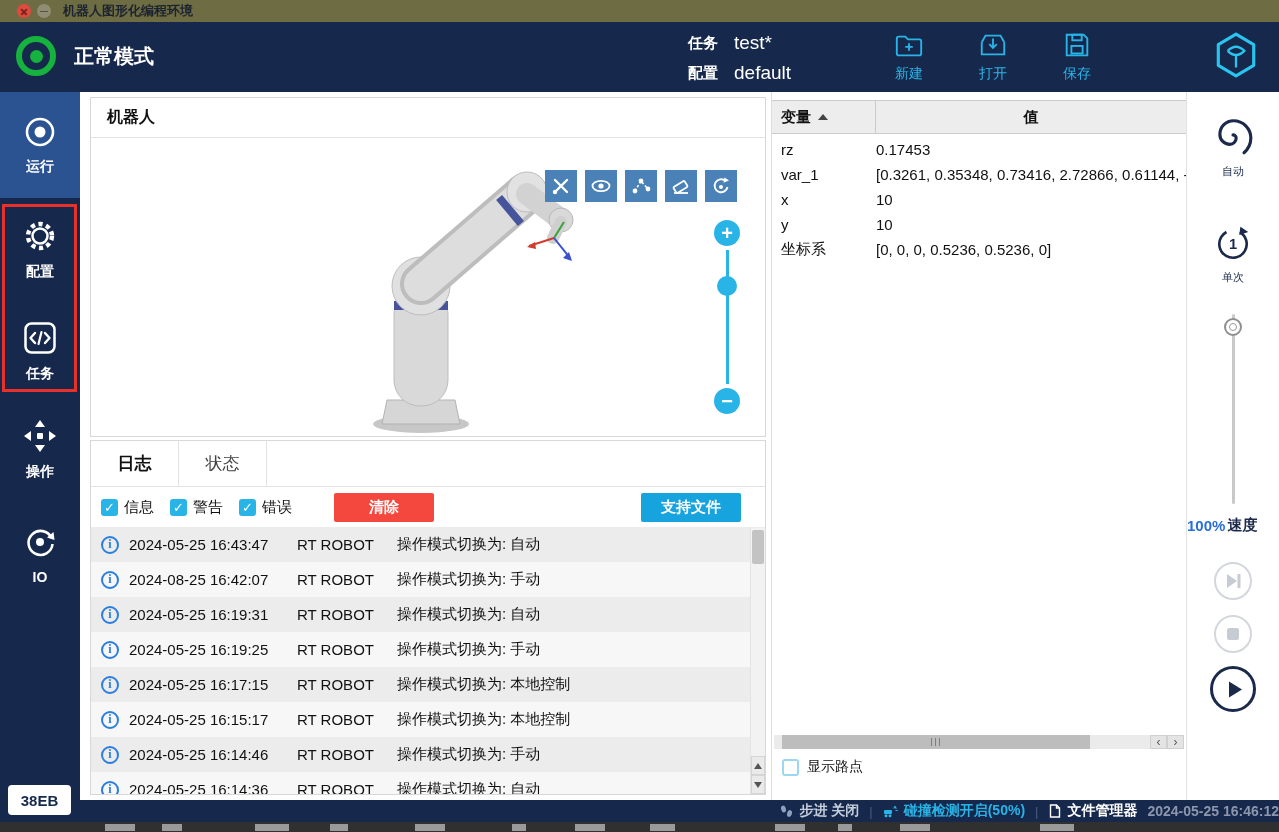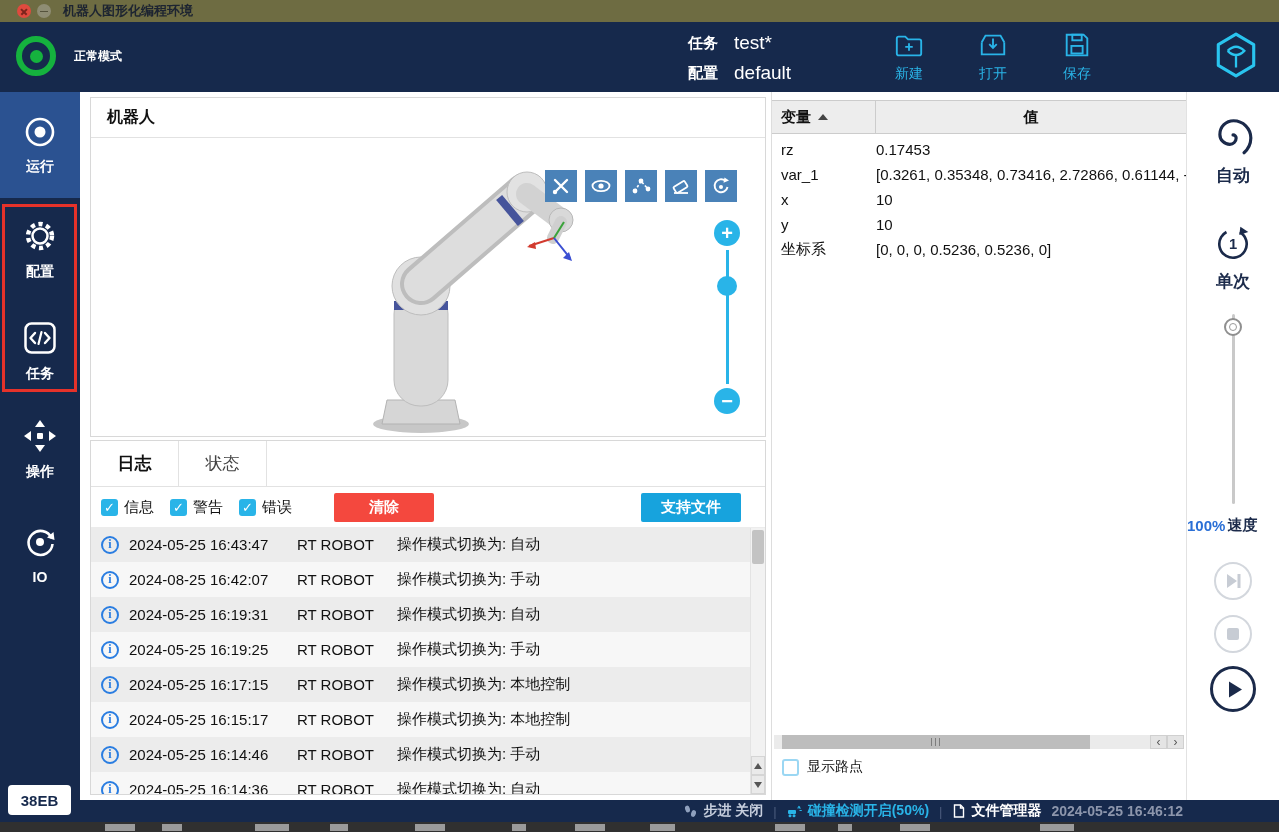--- a/index.html
+++ b/index.html
@@ -16,21 +16,21 @@
   .wbtn-close::after{transform:rotate(-45deg)}
   .wbtn-min{background:#8f8d74}
   .wbtn-min::before{content:"";position:absolute;left:3px;top:6.5px;width:8px;height:1.6px;background:#55533c}
   .tb-title{font-size:13px;font-weight:bold;color:#1d2431;margin-left:6px}
 
   
   .header{position:absolute;left:0;top:22px;width:100%;height:70px;background:#16294c}
   .mode{position:absolute;left:16px;top:14px;display:flex;align-items:center;gap:18px}
   .mode-dot{width:40px;height:40px;border-radius:50%;border:6px solid #15b23e;display:flex;align-items:center;justify-content:center;cursor:pointer}
   .mode-dot::after{content:"";width:13px;height:13px;border-radius:50%;background:#15b23e}
-  .mode-label{color:#fff;font-size:12px;font-weight:bold}
+  .mode-label{color:#fff;font-size:20px;font-weight:bold}
   .taskcfg{position:absolute;left:688px;top:6px}
   .tc-row{display:flex;align-items:center;gap:16px;height:30px;color:#fff}
   .tc-key{font-size:15px;font-weight:bold}
   .tc-val{font-size:19px}
   .actions{position:absolute;left:880px;top:8px;display:flex;gap:26px}
   .action-btn{width:58px;display:flex;flex-direction:column;align-items:center;gap:5px;cursor:pointer}
   .action-btn svg{width:30px;height:30px}
   .action-label{color:#2ab5e8;font-size:14px}
   .logo{position:absolute;right:18px;top:8px;width:50px;height:50px;cursor:pointer}
 
@@ -107,35 +107,35 @@
   .grip{width:1px;height:8px;background:#7e7e7e}
   .h-btn{width:17px;height:14px;background:#e4e4e4;border:1px solid #d0d0d0;display:flex;align-items:center;justify-content:center;font-size:12px;color:#555;cursor:pointer;line-height:1}
   .waypoints{position:absolute;left:10px;top:666px;display:flex;align-items:center;gap:8px;font-size:14px;color:#111;cursor:pointer}
   .cb-empty{width:17px;height:17px;border:2px solid #9bd7f3;border-radius:3px;background:#fff}
 
   
   .right-sidebar{position:absolute;left:1186px;top:92px;width:93px;height:708px;background:#fff;border-left:1px solid #e2e2e2}
   .rs-group{position:absolute;left:0;width:100%;display:flex;flex-direction:column;align-items:center;gap:6px;cursor:pointer}
   .rs-auto{top:24px}
   .rs-single{top:132px}
-  .rs-label{font-size:17px;font-weight:bold;color:#1b2a4a}
+  .rs-label{font-size:11px;font-weight:normal;color:#1b2a4a}
   .rs-slider{position:absolute;left:50%;transform:translateX(-50%);top:222px;width:20px;height:190px}
   .slider-track{position:absolute;left:8.5px;top:0;width:3px;height:190px;background:#c9c9c9;border-radius:2px}
   .slider-handle{position:absolute;left:1px;top:4px;width:18px;height:18px;border-radius:50%;background:#fff;border:2px solid #8f8f8f;cursor:grab}
   .slider-handle::after{content:"";position:absolute;inset:3px;border-radius:50%;border:1.5px solid #9a9a9a}
   .rs-speed{position:absolute;left:0;top:424px;width:100%;display:flex;flex-direction:row;align-items:center;gap:2px}
   .speed-value{color:#2a6fd6;font-size:15px;font-weight:bold}
   .speed-label{color:#1b2a4a;font-size:15px;font-weight:bold}
   .rs-btn{position:absolute;left:50%;transform:translateX(-50%);border-radius:50%;background:#fff;display:flex;align-items:center;justify-content:center;cursor:pointer}
   .btn-skip{top:470px;width:38px;height:38px;border:2px solid #d3d7dd}
   .btn-stop{top:523px;width:38px;height:38px;border:2px solid #d3d7dd}
   .btn-play{top:574px;width:46px;height:46px;border:3px solid #1b2a4a}
 
   
-  .statusbar{position:absolute;left:80px;top:800px;width:1199px;height:22px;background:#16294c;display:flex;align-items:center;justify-content:flex-end;gap:10px;padding-right:96px}
+  .statusbar{position:absolute;left:80px;top:800px;width:1199px;height:22px;background:#16294c;display:flex;align-items:center;justify-content:flex-end;gap:10px;}
   .sb-item{display:flex;align-items:center;gap:5px;font-size:14px;font-weight:bold;cursor:pointer}
   .sb-step{color:#c6cedd}
   .sb-collision{color:#29b4e8}
   .sb-file{color:#fff}
   .sb-time{color:#8d96ac;font-weight:bold;font-size:14px}
   .sb-sep{color:#4b5b7d;font-size:13px}
   .taskbar{position:absolute;left:0;top:822px;width:1279px;height:10px;background:#303030}
   .tsq{position:absolute;top:2px;height:7px;background:#9a9a9a}
 </style>
 </head>

